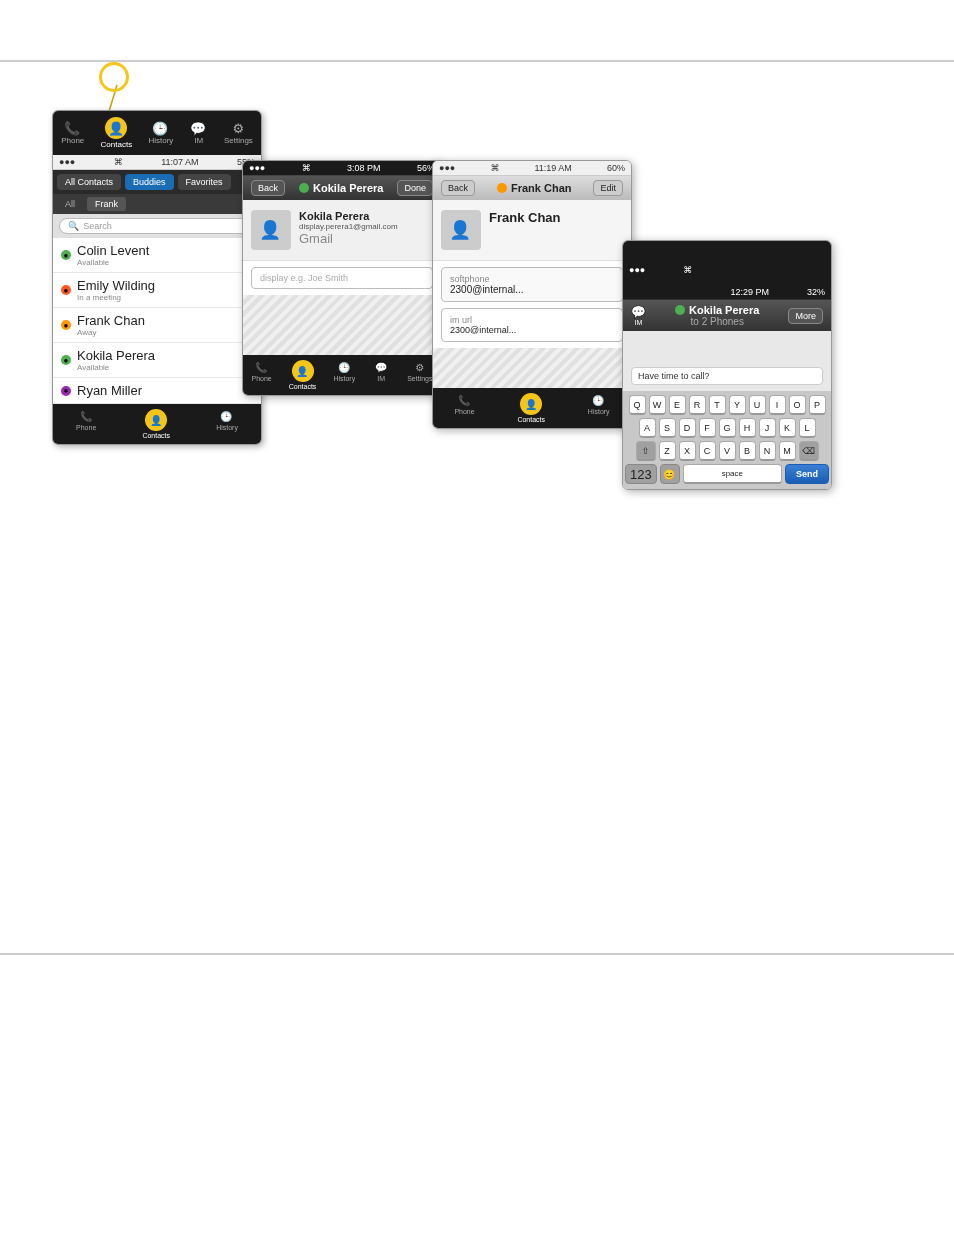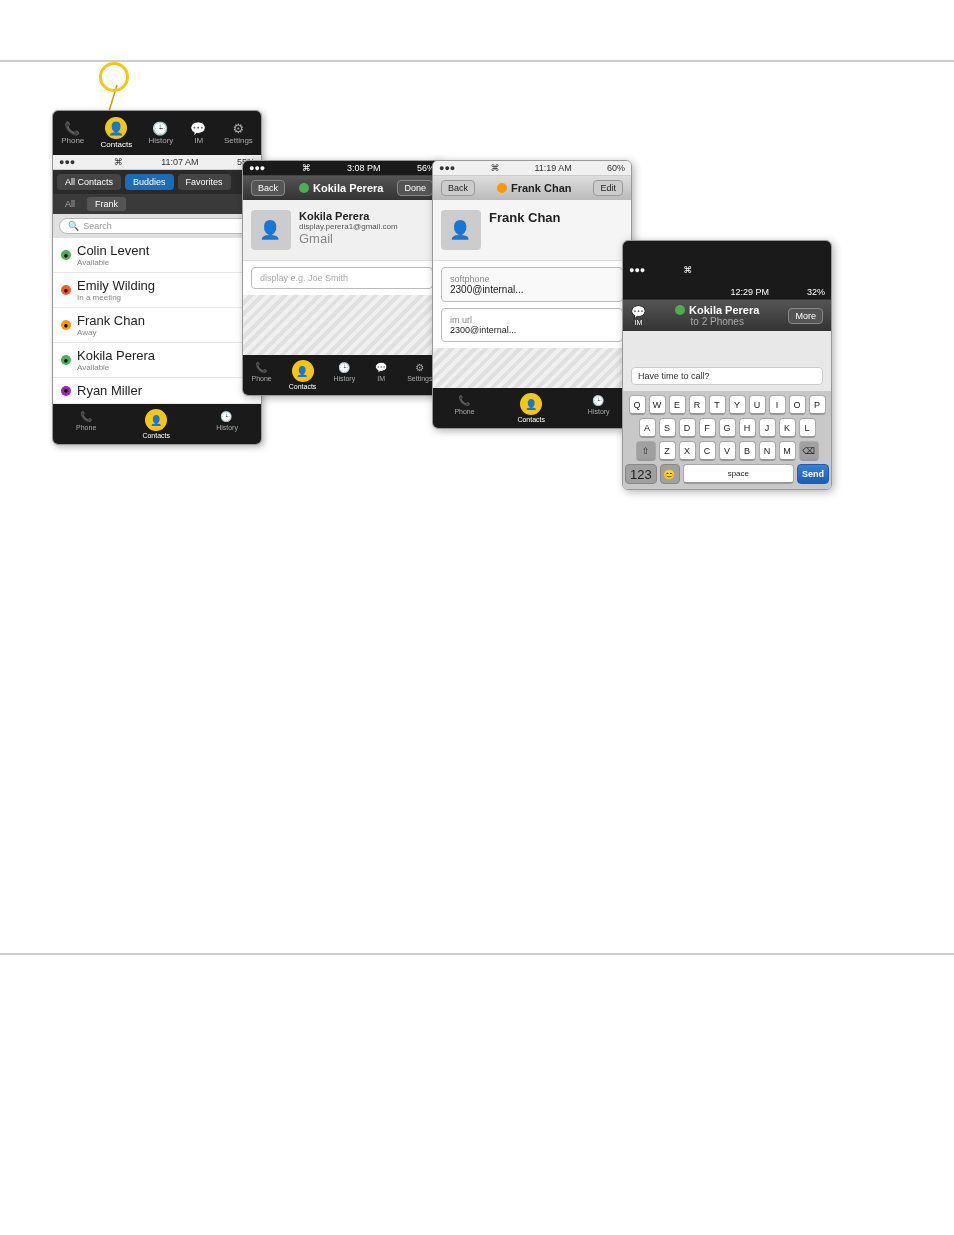--- a/index.html
+++ b/index.html
@@ -446,21 +446,21 @@
       align-items: center;
       justify-content: center;
       font-size: 8px;
       color: #222;
       cursor: pointer;
     }
     .key-send {
       background: linear-gradient(#3a7fd4, #1a5db5);
       border: 1px solid #1a5db5;
       border-radius: 4px;
-      padding: 0 4px;
+      padding: 0 10px;
       height: 20px;
       display: flex;
       align-items: center;
       justify-content: center;
       font-size: 9px;
       color: #fff;
       font-weight: 600;
       cursor: pointer;
     }
     .key-123 {

